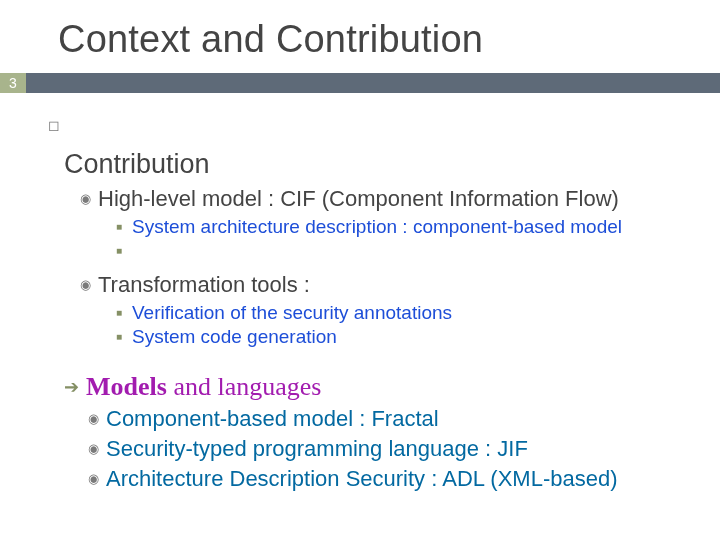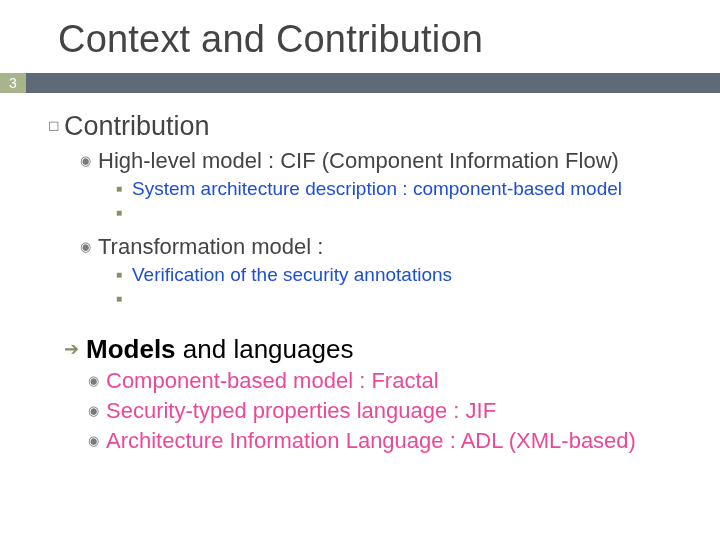--- a/index.html
+++ b/index.html
@@ -55,20 +55,21 @@
   .lvl1 .bullet {
     width: 16px;
     font-size: 14px;
     line-height: 32px;
     color: #7a7a7a;
   }
   .lvl1 .text {
     font-size: 27px;
     color: #444;
     line-height: 34px;
+    margin-top: 38px;
   }
   .lvl2 {
     display: flex;
     align-items: flex-start;
     padding-left: 32px;
     margin-top: 2px;
     margin-bottom: 2px;
   }
   .lvl2 .bullet {
     width: 18px;
@@ -105,38 +106,39 @@
     margin-top: 22px;
   }
   .arrow .bullet {
     width: 22px;
     font-size: 18px;
     line-height: 32px;
     color: #859065;
   }
   .arrow .text {
     font-size: 26px;
-    color: #000000;
+    color: #a21caf;
     line-height: 32px;
+    font-family: Liberation Serif, serif;
   }
   .sub {
     display: flex;
     align-items: flex-start;
     padding-left: 40px;
     margin-top: 2px;
   }
   .sub .bullet {
     width: 18px;
     font-size: 13px;
     line-height: 28px;
     color: #7a7a7a;
   }
   .sub .text {
     font-size: 22px;
-    color: #ec4899;
+    color: #0369a1;
     line-height: 28px;
   }
   .gap-sm { height: 6px; }
   .bold { font-weight: 700; }
 </style>
 </head>
 <body>
 
 <div class="slide">
 
@@ -163,42 +165,43 @@
       <div class="text">System architecture description : component-based model</div>
     </div>
     <div class="lvl3">
       <div class="bullet">■</div>
     </div>
 
     <div class="gap-sm"></div>
 
     <div class="lvl2">
       <div class="bullet">◉</div>
-      <div class="text">Transformation model :</div>
+      <div class="text">Transformation tools :</div>
     </div>
     <div class="lvl3">
       <div class="bullet">■</div>
       <div class="text">Verification of the security annotations</div>
     </div>
     <div class="lvl3">
       <div class="bullet">■</div>
+      <div class="text">System code generation</div>
     </div>
 
     <div class="arrow">
       <div class="bullet">➔</div>
       <div class="text"><span class="bold">Models</span><span> and languages</span></div>
     </div>
 
     <div class="sub">
       <div class="bullet">◉</div>
       <div class="text">Component-based model : Fractal</div>
     </div>
     <div class="sub">
       <div class="bullet">◉</div>
-      <div class="text">Security-typed properties language : JIF</div>
+      <div class="text">Security-typed programming language : JIF</div>
     </div>
     <div class="sub">
       <div class="bullet">◉</div>
-      <div class="text">Architecture Information Language : ADL (XML-based)</div>
+      <div class="text">Architecture Description Security : ADL (XML-based)</div>
     </div>
 
   </div>
 </div>
 
 </body></html>

